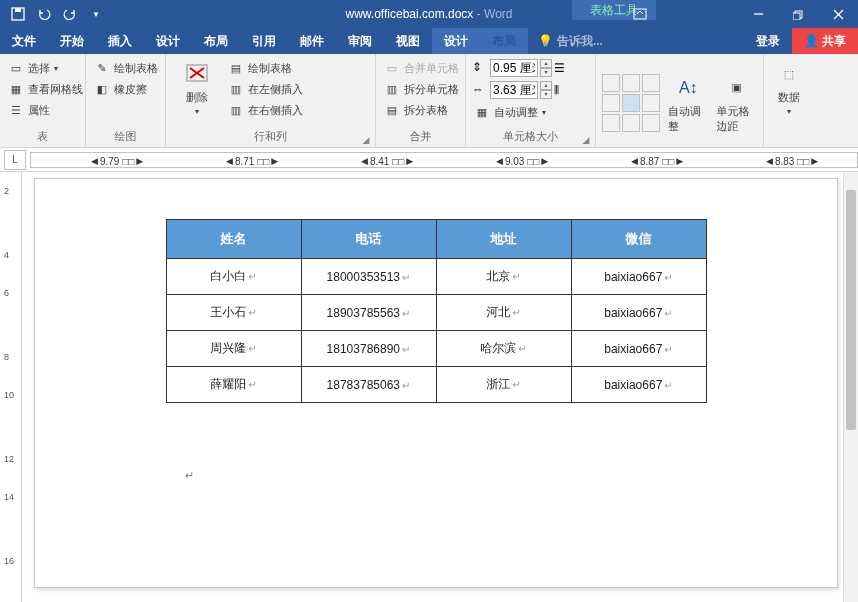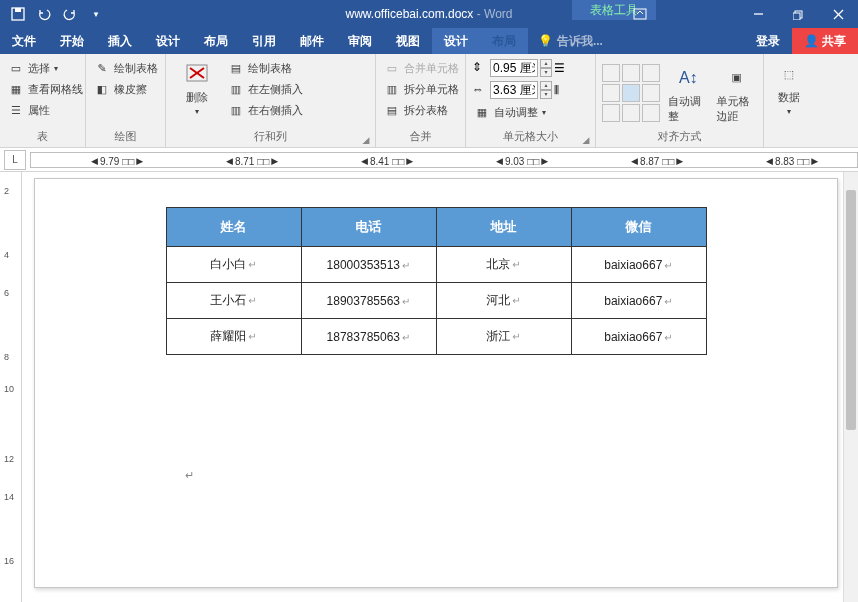--- a/index.html
+++ b/index.html
@@ -53,21 +53,21 @@
 .rulerbar .corner { width: 22px; height: 20px; border: 1px solid #c0c0c0; margin: 0 4px; display: flex; align-items: center; justify-content: center; font-size: 10px; }
 .rulerbar .seg { flex: 1; border: 1px solid #c0c0c0; height: 16px; position: relative; }
 .rulerbar .col-measure { position: absolute; top: 3px; font-size: 10px; color: #333; white-space: nowrap; display: flex; align-items: center; gap: 2px; }
 .rulerbar .col-measure .arrow { font-size: 9px; }
 
 
 .docarea { position: relative; height: 430px; background: #ffffff; overflow: hidden; }
 .vruler { position: absolute; left: 0; top: 0; bottom: 0; width: 22px; background: #fff; border-right: 1px solid #d4d4d4; }
 .vruler .mark { position: absolute; left: 4px; font-size: 9px; color: #555; }
 .page-wrap { position: absolute; left: 34px; top: 6px; width: 804px; height: 410px; background: #fff; border: 1px solid #c6c6c6; box-shadow: 1px 2px 4px rgba(0,0,0,0.15); }
-.doc-table { border-collapse: collapse; margin: 28px auto 0 auto; }
+.doc-table { border-collapse: collapse; margin: 40px auto 0 auto; }
 .doc-table th { background: #5b9bd5; color: #fff; font-weight: bold; font-size: 13px; border: 1px solid #333; padding: 10px 0; width: 135px; text-align: center; }
 .doc-table td { border: 1px solid #333; font-size: 12px; color: #222; padding: 9px 0; width: 135px; text-align: center; }
 .pmark { color: #999; font-size: 10px; padding-left: 2px; }
 .scroll-v { position: absolute; right: 0; top: 0; width: 15px; bottom: 0; background: #f1f1f1; border-left: 1px solid #dcdcdc; }
 .scroll-v .thumb { position: absolute; left: 2px; right: 2px; top: 18px; height: 240px; background: #c1c1c1; border-radius: 2px; }
 .para-end { position: absolute; font-size: 11px; color: #888; }
 svg { display: block; }
 </style>
 </head>
 <body>
@@ -285,21 +285,20 @@
       </div>
       <div class="bigbtn" style="width:44px">
         <span class="ic" style="font-size:16px;color:#2b579a">A↕</span>
         <span>自动调整</span>
       </div>
       <div class="bigbtn" style="width:44px">
         <span class="ic">▣</span>
         <span>单元格边距</span>
       </div>
     </div>
-    <div class="label">对齐方式</div>
   </div>
 
   <div class="rgroup" style="width:50px;border-right:none">
     <div class="body">
       <div class="bigbtn" style="width:40px">
         <span class="ic">⬚</span>
         <span>数据</span>
           <span style="font-size:8px">▾</span>
       </div>
     </div>
@@ -342,21 +341,21 @@
       </div>
   </div>
 </div>
 
 <div class="docarea">
   <div class="vruler">
     <div class="mark" style="top:14px">2</div>
     <div class="mark" style="top:78px">4</div>
     <div class="mark" style="top:116px">6</div>
     <div class="mark" style="top:180px">8</div>
-    <div class="mark" style="top:212px">10</div>
+    <div class="mark" style="top:218px">10</div>
     <div class="mark" style="top:282px">12</div>
     <div class="mark" style="top:320px">14</div>
     <div class="mark" style="top:384px">16</div>
   </div>
 
   <div class="page-wrap">
     <table class="doc-table">
       <thead>
         <tr>
           <th><span>姓名</span></th>
@@ -372,20 +371,26 @@
             <td>北京<span class="pmark">↵</span></td>
             <td>baixiao667<span class="pmark">↵</span></td>
           </tr>
           <tr>
             <td>王小石<span class="pmark">↵</span></td>
             <td>18903785563<span class="pmark">↵</span></td>
             <td>河北<span class="pmark">↵</span></td>
             <td>baixiao667<span class="pmark">↵</span></td>
           </tr>
           <tr>
+            <td>周兴隆<span class="pmark">↵</span></td>
+            <td>18103786890<span class="pmark">↵</span></td>
+            <td>哈尔滨<span class="pmark">↵</span></td>
+            <td>baixiao667<span class="pmark">↵</span></td>
+          </tr>
+          <tr>
             <td>薛耀阳<span class="pmark">↵</span></td>
             <td>18783785063<span class="pmark">↵</span></td>
             <td>浙江<span class="pmark">↵</span></td>
             <td>baixiao667<span class="pmark">↵</span></td>
           </tr>
         </tbody>
     </table>
     <div class="para-end" style="left:150px;top:290px">↵</div>
   </div>
 

